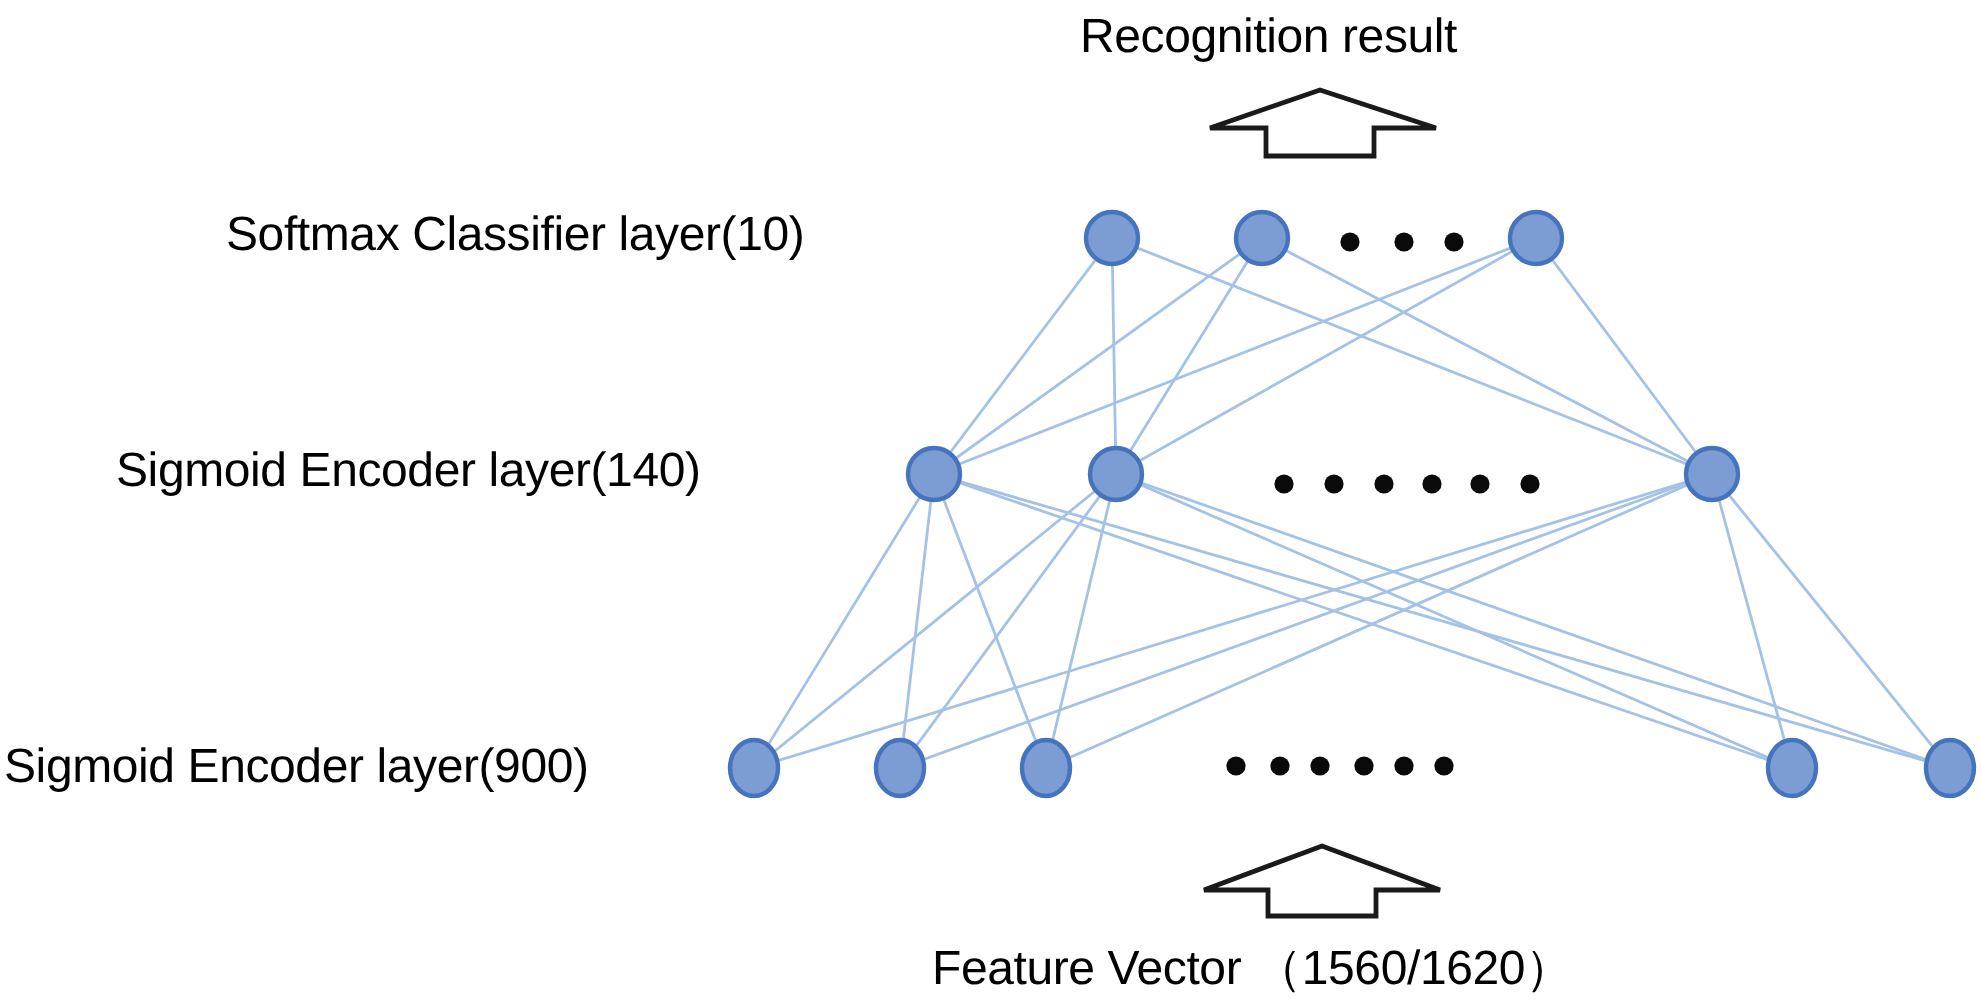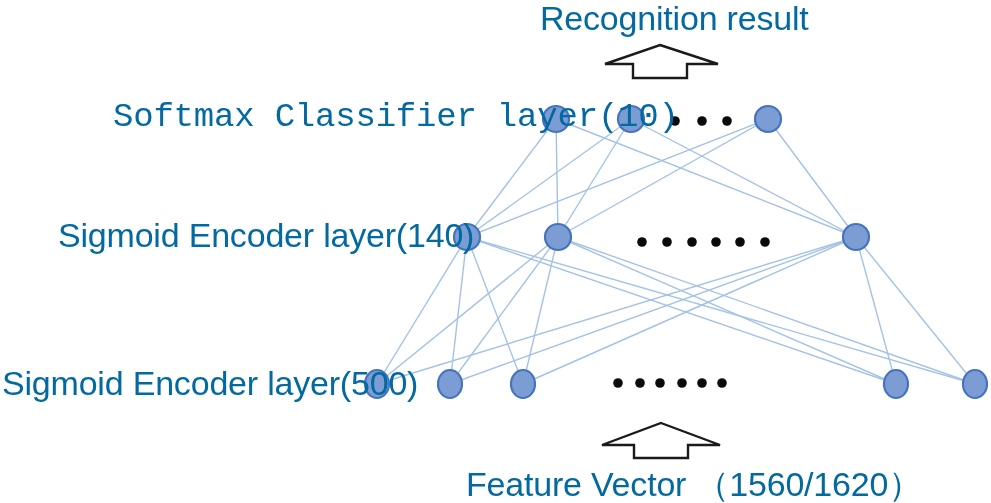--- a/index.html
+++ b/index.html
@@ -15,23 +15,23 @@
     font-family: "Liberation Sans", "DejaVu Sans", sans-serif;
     overflow: hidden;
   }
   .canvas svg {
     position: absolute;
     left: 0;
     top: 0;
   }
   .label {
     position: absolute;
-    font-size: 34px;
+    font-size: 24px;
     line-height: 1.1;
-    color: #0369a1;
+    color: #000000;
     white-space: nowrap;
     transform: translateY(-50%);
     letter-spacing: -0.2px;
   }
   .layer-label { text-align: left; }
 </style>
 </head>
 <body>
 
 <div class="canvas">
@@ -92,21 +92,21 @@
         <circle cx="682" cy="383" r="4.8" fill="#0a0a0a"></circle>
         <circle cx="702" cy="383" r="4.8" fill="#0a0a0a"></circle>
         <circle cx="722" cy="383" r="4.8" fill="#0a0a0a"></circle>
       </g>
     <polygon id="arrow-top" points="660,45 718,64 687,64 687,78 633,78 633,64 605,64" stroke-width="2.4" stroke-linejoin="miter" fill="#ffffff" stroke="#1a1a1a"></polygon>
     <polygon id="arrow-bottom" points="661,423 720,445 688,445 688,458 634,458 634,445 602,445" stroke-width="2.4" stroke-linejoin="miter" fill="#ffffff" stroke="#1a1a1a"></polygon>
   </svg>
 
   <div class="label" style="left:540px; top:19px;">Recognition result</div>
 
-  <div class="label layer-label" style="left:113px; top:118px;font-family:Liberation Mono, monospace;">Softmax Classifier layer(10)</div>
+  <div class="label layer-label" style="left:113px; top:118px;">Softmax Classifier layer(10)</div>
 
   <div class="label layer-label" style="left:58px; top:236px;">Sigmoid Encoder layer(140)</div>
 
-  <div class="label layer-label" style="left:2px; top:384px;">Sigmoid Encoder layer(500)</div>
+  <div class="label layer-label" style="left:2px; top:384px;">Sigmoid Encoder layer(900)</div>
 
   <div class="label" style="left:466px; top:485px;">Feature Vector （1560/1620）</div>
 
 </div>
 
 </body></html>

